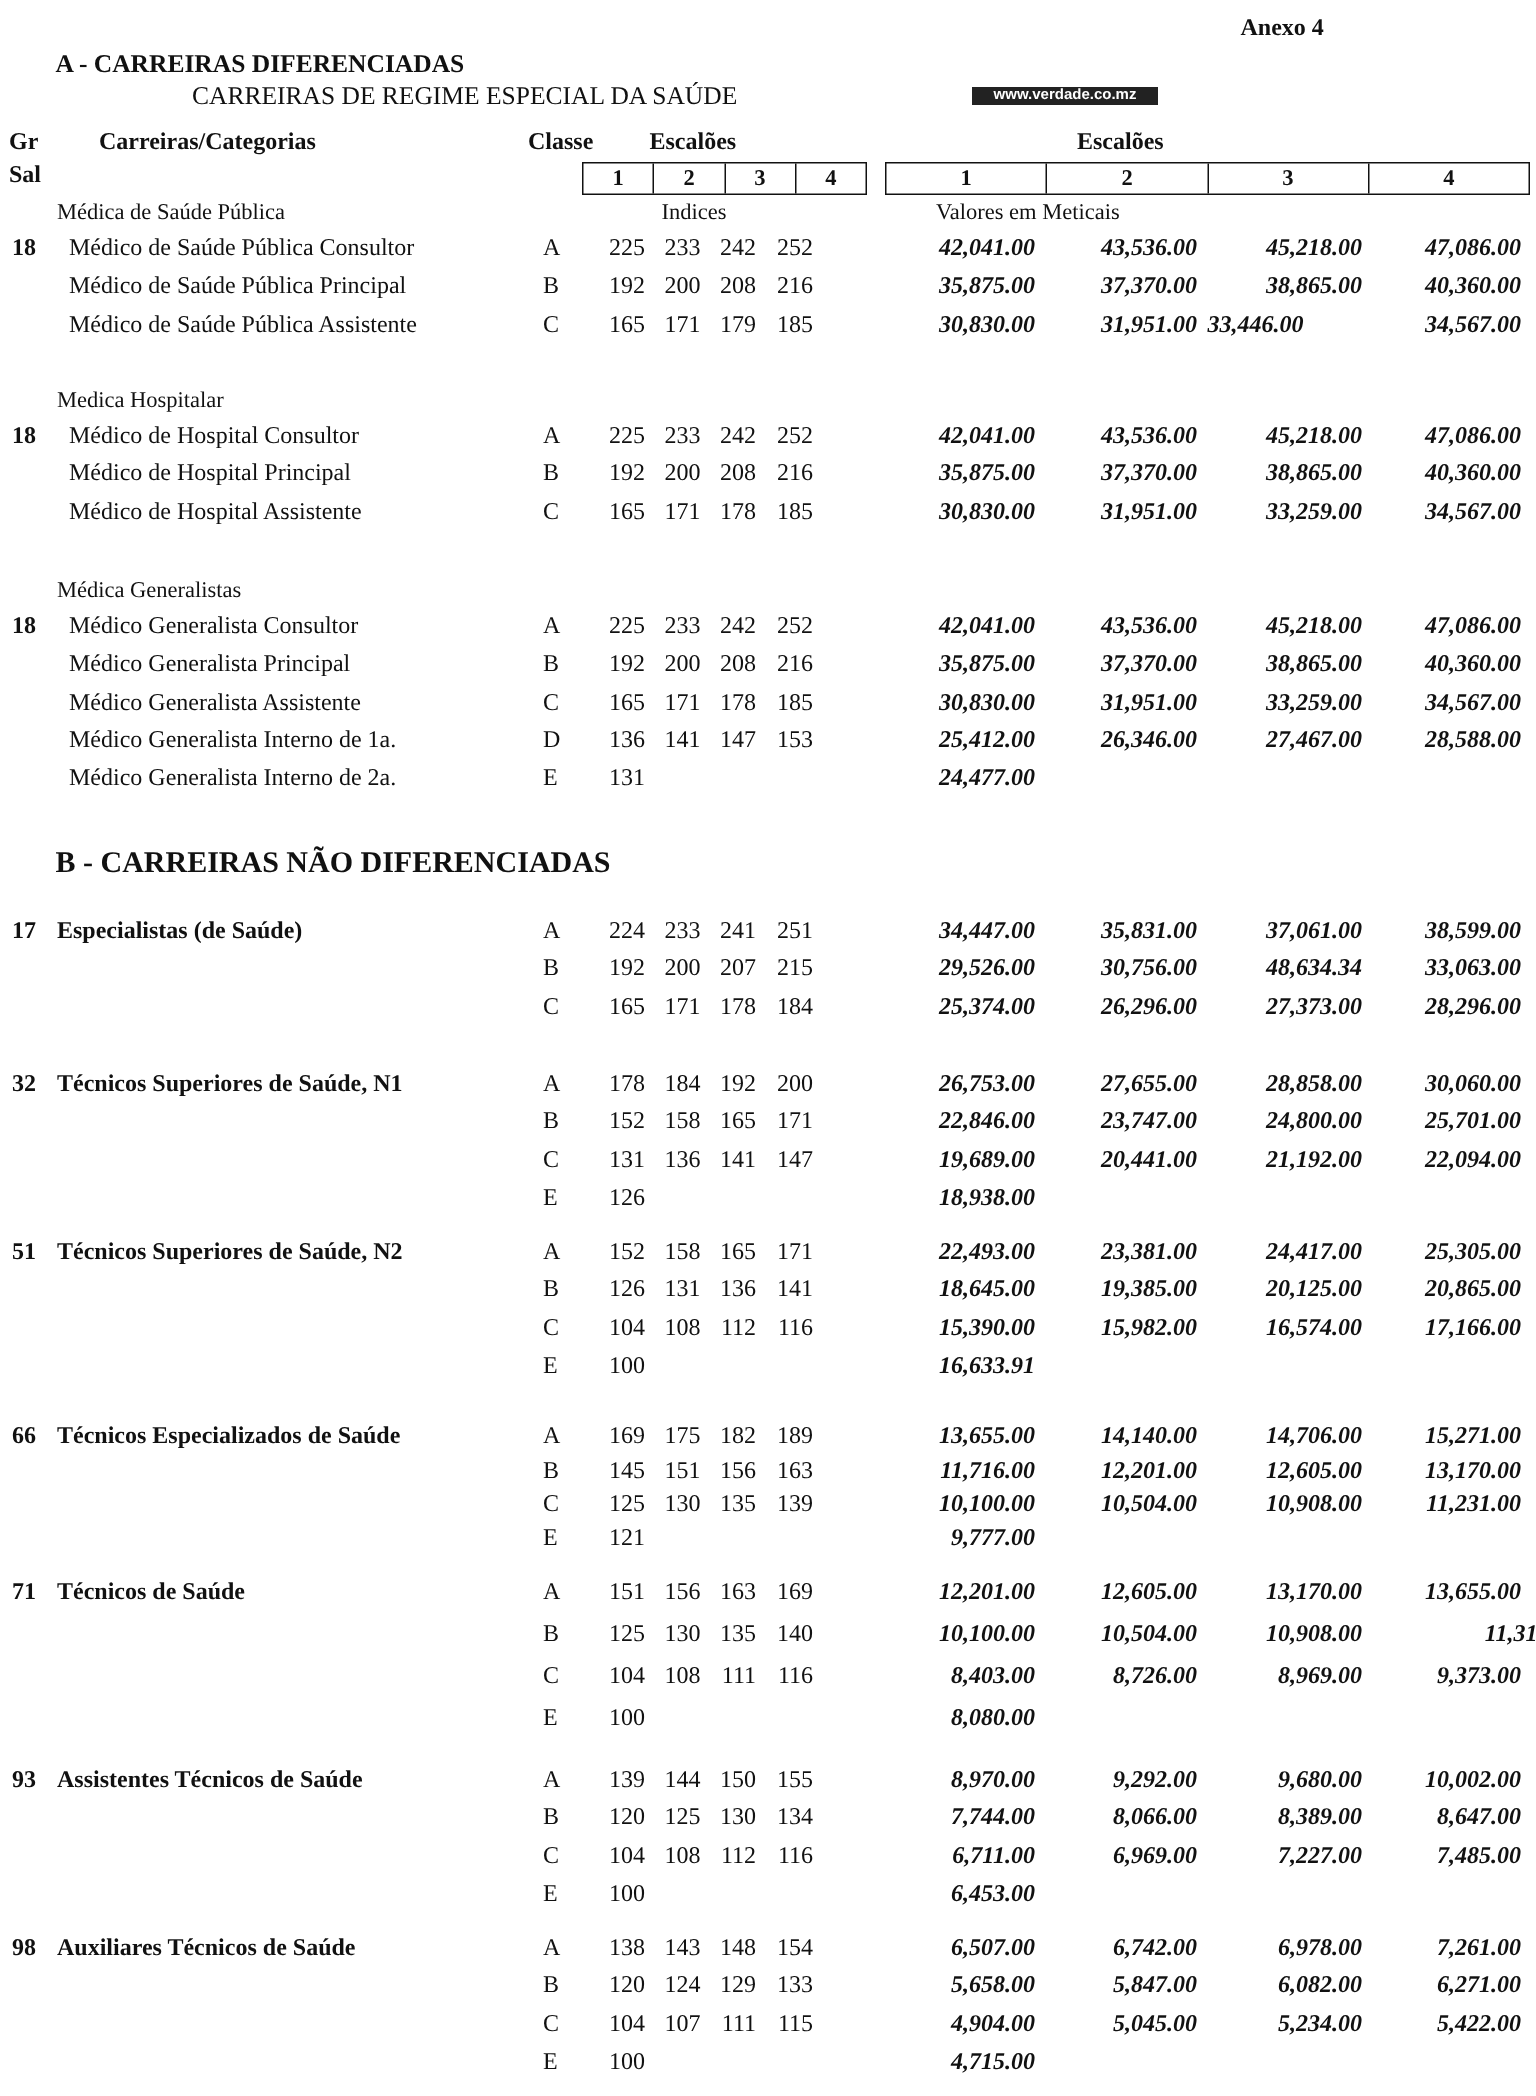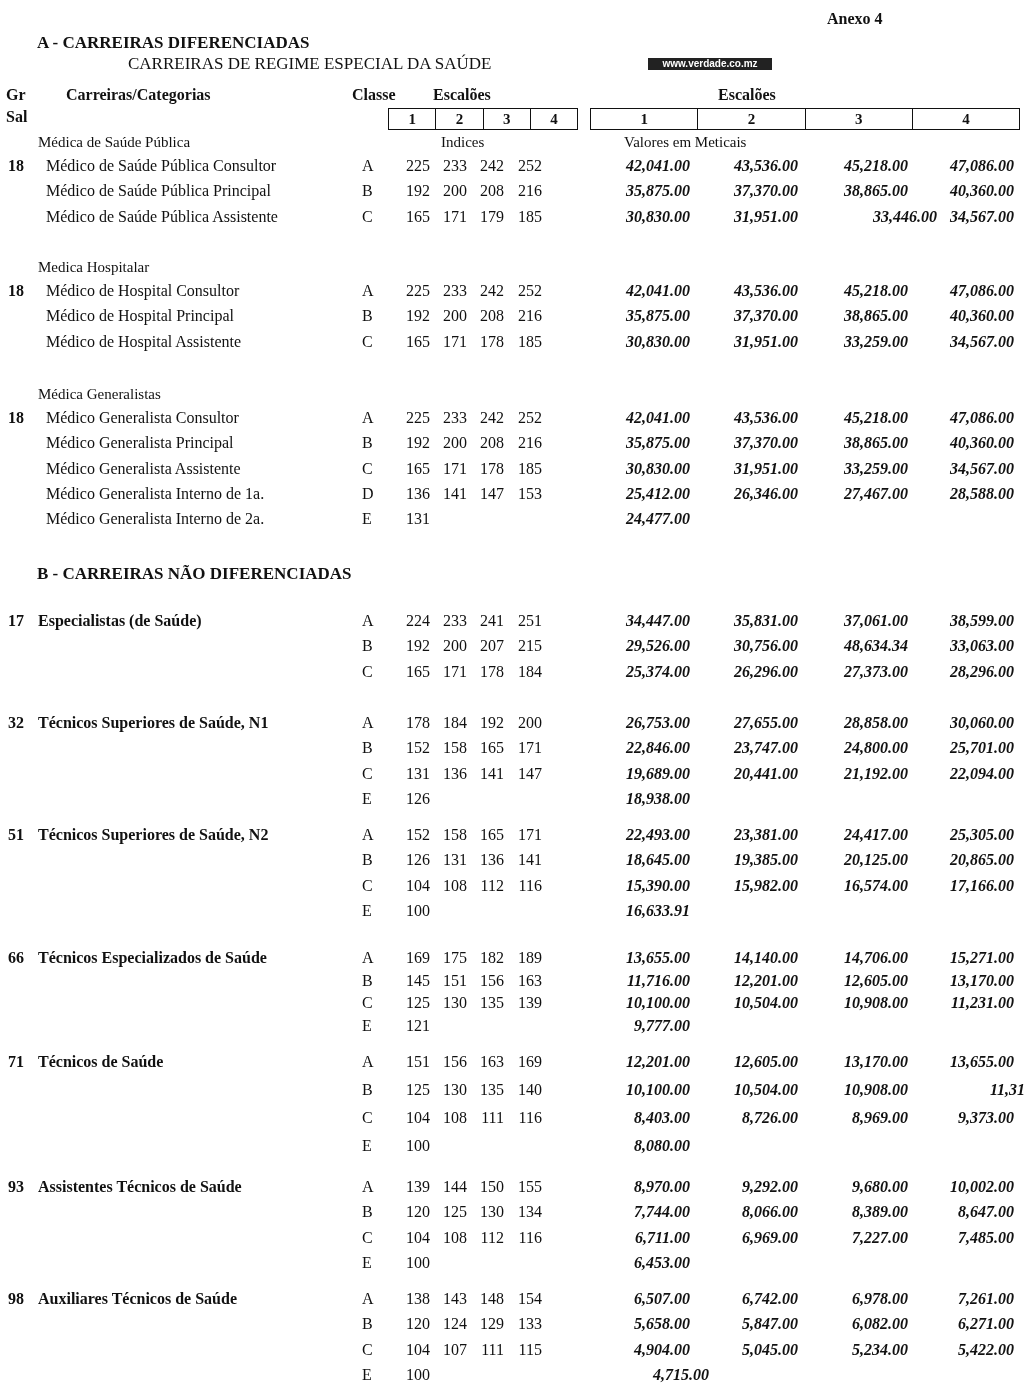--- a/index.html
+++ b/index.html
@@ -21,21 +21,21 @@
   .box div:first-child { border-left:none; }
   .sec { font-size:15px; font-weight:normal; }
   .row { position:absolute; left:0; width:1024px; height:24px; font-size:16px; }
   .row span { position:absolute; white-space:nowrap; }
   .gr { left:8px; font-weight:bold; }
   .name { left:46px; }
   .name.b { left:38px; font-weight:bold; }
   .cls { left:362px; }
   .idx { text-align:right; width:32px; }
   .val { text-align:right; width:100px; font-style:italic; font-weight:bold; }
-  .secB { left:37px; font-size:17px; font-weight:bold; }
+  .secB { left:37px; font-size:20px; font-weight:bold; }
 </style>
 </head>
 <body>
 
 <div class="abs title">CARREIRAS DE REGIME ESPECIAL DA SAÚDE</div>
 <div class="abs subtitle">A - CARREIRAS DIFERENCIADAS</div>
 <div class="abs annex">Anexo 4</div>
 <div class="abs logo">
   <span class="url">www.verdade.co.mz</span>
 </div>
@@ -92,21 +92,21 @@
     </div>
     <div class="row" style="top: 207.6px;">
       <span class="name">Médico de Saúde Pública Assistente</span>
       <span class="cls">C</span>
       <span class="idx" style="left:398px">165</span>
       <span class="idx" style="left:435px">171</span>
       <span class="idx" style="left:472px">179</span>
       <span class="idx" style="left:510px">185</span>
       <span class="val" style="left:590px">30,830.00</span>
       <span class="val" style="left:698px">31,951.00</span>
-      <span class="val" style="left:837px">33,446.00</span>
+      <span class="val" style="left:769px">33,446.00</span>
       <span class="val" style="left:914px">34,567.00</span>
     </div>
     <div class="abs sec" style="top: 259px; left: 38px;">Medica Hospitalar</div>
     <div class="row" style="top: 282px;">
       <span class="gr">18</span>
       <span class="name">Médico de Hospital Consultor</span>
       <span class="cls">A</span>
       <span class="idx" style="left:398px">225</span>
       <span class="idx" style="left:435px">233</span>
       <span class="idx" style="left:472px">242</span>
@@ -502,18 +502,18 @@
       <span class="val" style="left:698px">5,045.00</span>
       <span class="val" style="left:808px">5,234.00</span>
       <span class="val" style="left:914px">5,422.00</span>
     </div>
     <div class="row" style="top: 1365.9px;">
       <span class="cls">E</span>
       <span class="idx" style="left:398px">100</span>
       <span class="idx" style="left:435px"></span>
       <span class="idx" style="left:472px"></span>
       <span class="idx" style="left:510px"></span>
-      <span class="val" style="left:609px">4,715.00</span>
+      <span class="val" style="left:590px">4,715.00</span>
       <span class="val" style="left:698px"></span>
       <span class="val" style="left:808px"></span>
       <span class="val" style="left:914px"></span>
     </div>
   </div>
 
 </body></html>

